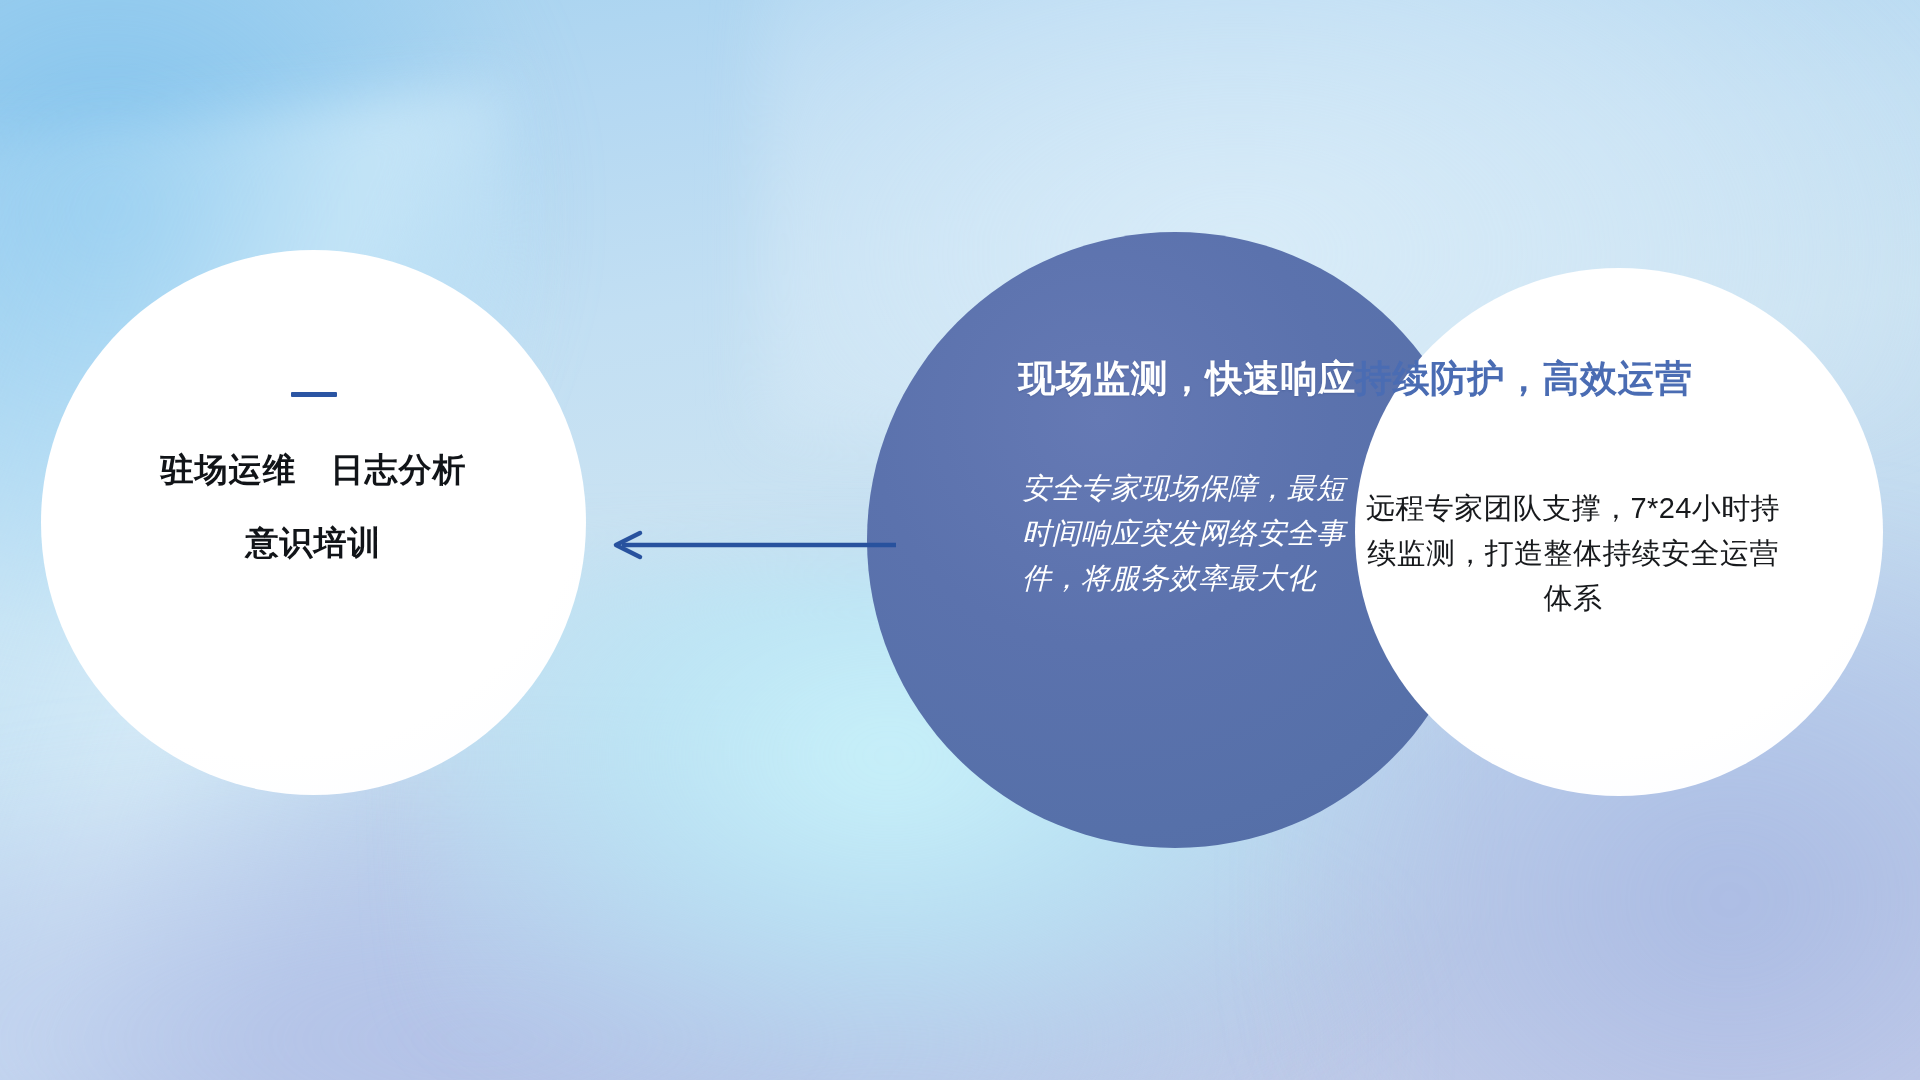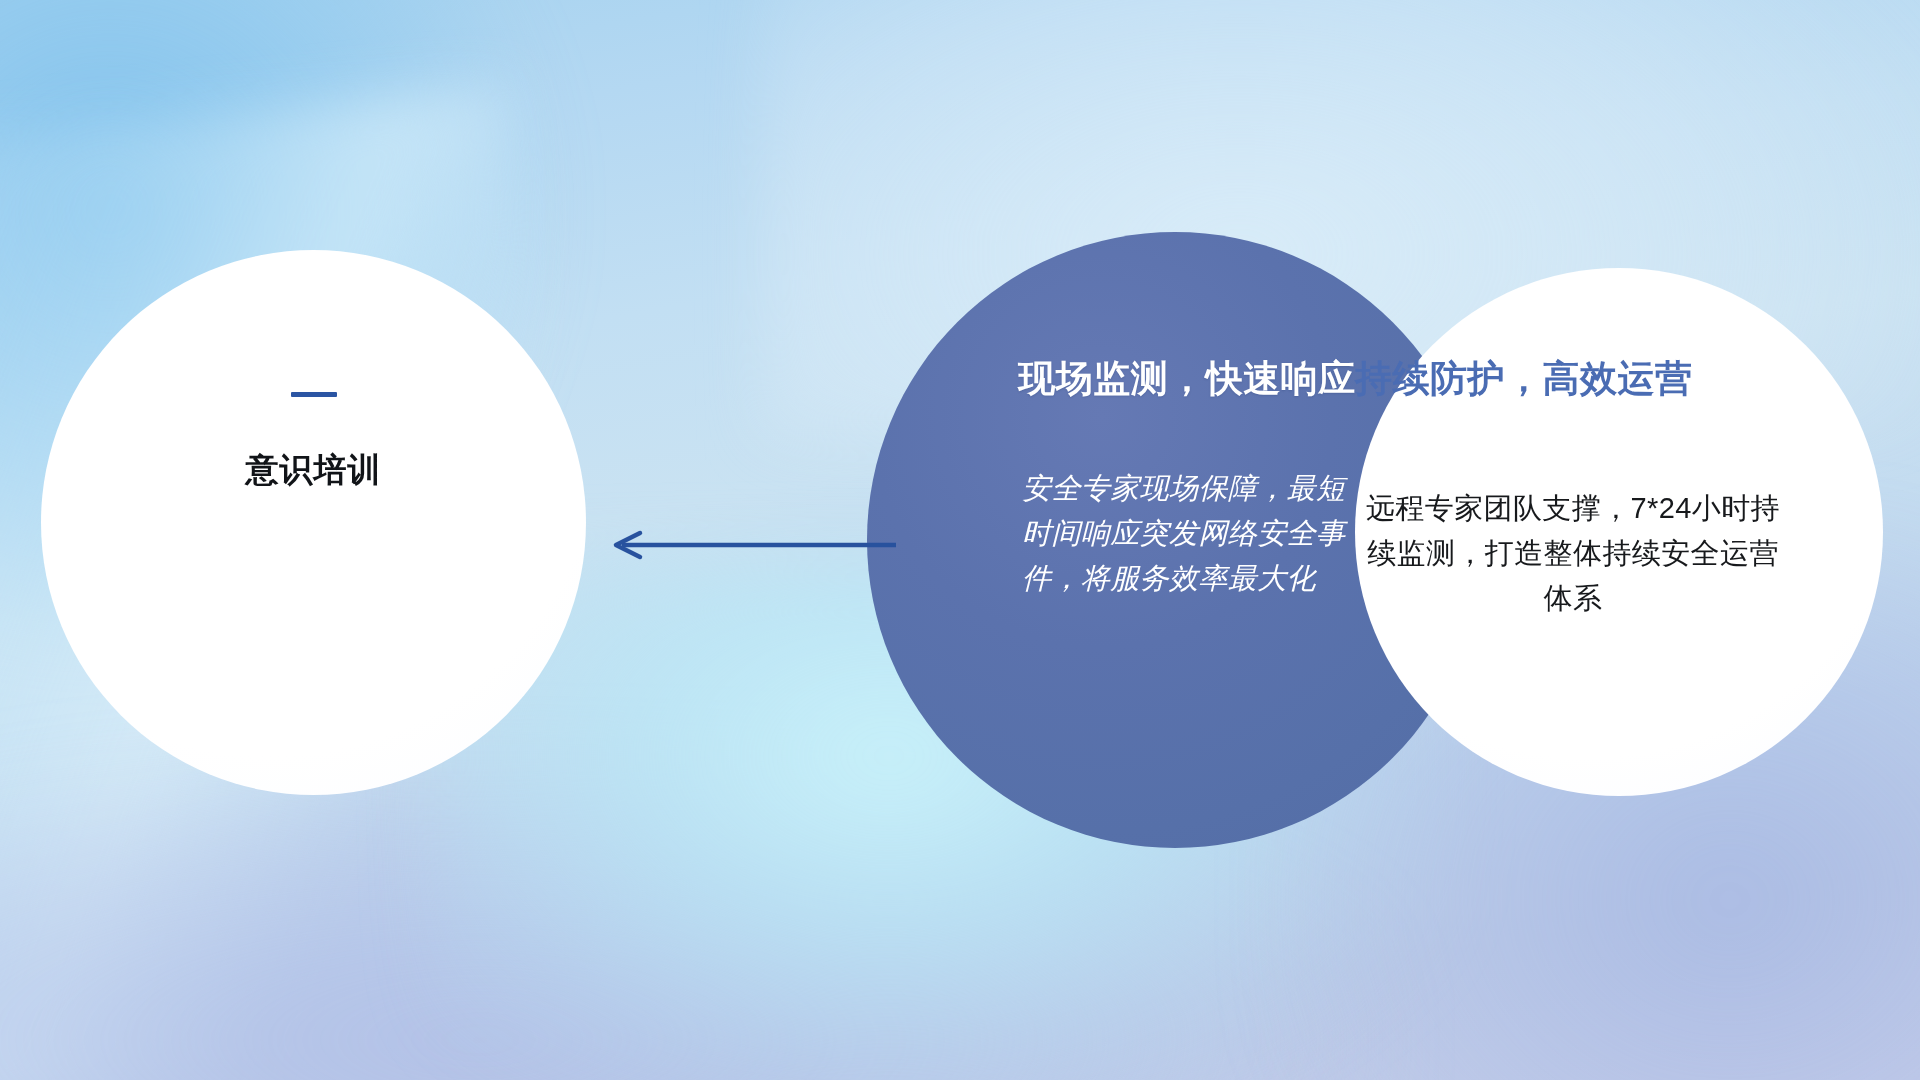--- a/index.html
+++ b/index.html
@@ -301,20 +301,24 @@
   <div class="circle" id="circle-right"></div>
 
   <svg id="arrow-connector" viewBox="0 0 300 60">
     <line x1="296" y1="30" x2="22" y2="30" stroke="#28529e" stroke-width="4.5"></line>
     <polyline points="40,18 16,30 40,42" fill="none" stroke="#28529e" stroke-width="4.5" stroke-linecap="round" stroke-linejoin="round"></polyline>
   </svg>
 
   <div id="left-content">
     <div id="left-dash"></div>
 
+    <div class="left-line">
+      <span>驻场运维</span>
+      <span>日志分析</span>
+    </div>
 
 
     <div class="left-line single">
       <span>意识培训</span>
     </div>
   </div>
 
   <div id="mid-content">
     <div id="mid-title">现场监测，快速响应</div>
     <div id="mid-body">安全专家现场保障，最短时间响应突发网络安全事件，将服务效率最大化</div>

